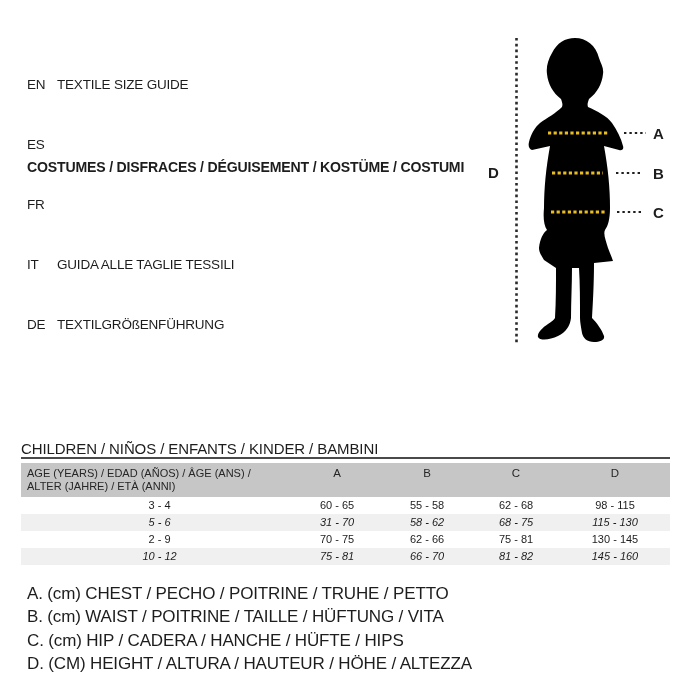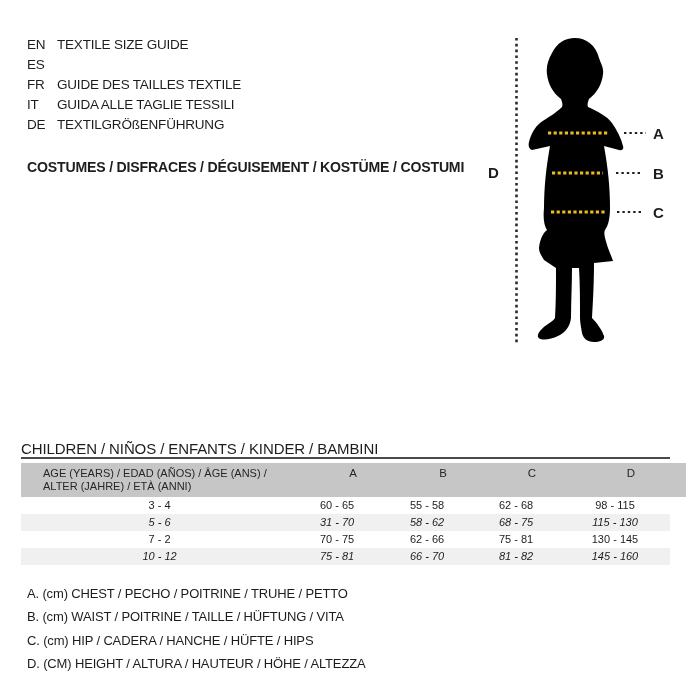--- a/index.html
+++ b/index.html
@@ -6,68 +6,67 @@
   .canvas{
     position:relative;
     width:700px;height:700px;
     background:#ffffff;
     font-family:"Liberation Sans", sans-serif;
     color:#1d1d1d;
     overflow:hidden;
   }
   
   .lang-block{position:absolute;left:27px;top:35px;}
-  .lang-row{display:flex;height:20px;line-height:20px;font-size:13.5px;letter-spacing:-0.2px;}
+  .lang-row{display:flex;height:20px;line-height:20px;font-size:13.5px;letter-spacing:-0.2px;margin-top:40px;}
   .lang-code{width:30px;flex:0 0 30px;}
   .lang-label{white-space:nowrap;}
   .category-line{
     position:absolute;left:27px;top:158px;
     font-size:15px;font-weight:bold;white-space:nowrap;
     letter-spacing:-0.2px;
     transform:scaleX(0.94);transform-origin:left center;
   }
   
   .figure-wrap{position:absolute;left:480px;top:22px;width:220px;height:340px;}
   
   .table-title{
     position:absolute;left:21px;top:440px;
     font-size:15px;letter-spacing:-0.1px;white-space:nowrap;
   }
   .table-rule{position:absolute;left:21px;top:457px;width:649px;height:2px;background:#4a4a4a;}
   .size-table{position:absolute;left:21px;top:463px;width:649px;font-size:11px;}
   .t-row{display:flex;width:649px;}
-  .t-header{background:#c6c6c6;height:34px;color:#262626;padding-left:16px;}
+  .t-header{background:#c6c6c6;height:34px;color:#262626;}
   .t-col-age{flex:0 0 271px;padding:4px 0 0 6px;box-sizing:border-box;line-height:13px;}
   .t-col{flex:0 0 90px;text-align:center;}
   .t-col.c-c{flex:0 0 88px;}
   .t-col.c-d{flex:0 0 110px;}
   .t-header .t-col{padding-top:4px;font-size:11.5px;}
   .t-data{height:17px;line-height:17px;}
   .t-data .t-col-age{padding:0 0 0 6px;line-height:17px;text-align:center;}
   .t-data.stripe{background:#f0f0f0;font-style:italic;}
   
-  .legend{position:absolute;left:27px;top:582px;font-size:13px;letter-spacing:-0.15px;}
+  .legend{position:absolute;left:27px;top:582px;font-size:17px;letter-spacing:-0.15px;}
   .legend-line{height:23.4px;line-height:23.4px;white-space:nowrap;}
 </style>
 </head>
 <body>
 
 <div class="canvas">
 
   <div class="lang-block">
     <div class="lang-row">
       <span class="lang-code">EN</span>
       <span class="lang-label">TEXTILE SIZE GUIDE</span>
     </div>
     <div class="lang-row">
       <span class="lang-code">ES</span>
     </div>
     <div class="lang-row">
       <span class="lang-code">FR</span>
-      <span class="lang-label">GUIDE DES TAILLES TEXTILE</span>
     </div>
     <div class="lang-row">
       <span class="lang-code">IT</span>
       <span class="lang-label">GUIDA ALLE TAGLIE TESSILI</span>
     </div>
     <div class="lang-row">
       <span class="lang-code">DE</span>
       <span class="lang-label">TEXTILGRÖßENFÜHRUNG</span>
     </div>
   </div>
@@ -160,21 +159,21 @@
       <div class="t-col c-d">98 - 115</div>
     </div>
     <div class="t-row t-data stripe">
       <div class="t-col-age">5 - 6</div>
       <div class="t-col c-a">31 - 70</div>
       <div class="t-col c-b">58 - 62</div>
       <div class="t-col c-c">68 - 75</div>
       <div class="t-col c-d">115 - 130</div>
     </div>
     <div class="t-row t-data">
-      <div class="t-col-age">7 - 2</div>
+      <div class="t-col-age">2 - 9</div>
       <div class="t-col c-a">70 - 75</div>
       <div class="t-col c-b">62 - 66</div>
       <div class="t-col c-c">75 - 81</div>
       <div class="t-col c-d">130 - 145</div>
     </div>
     <div class="t-row t-data stripe">
       <div class="t-col-age">10 - 12</div>
       <div class="t-col c-a">75 - 81</div>
       <div class="t-col c-b">66 - 70</div>
       <div class="t-col c-c">81 - 82</div>

